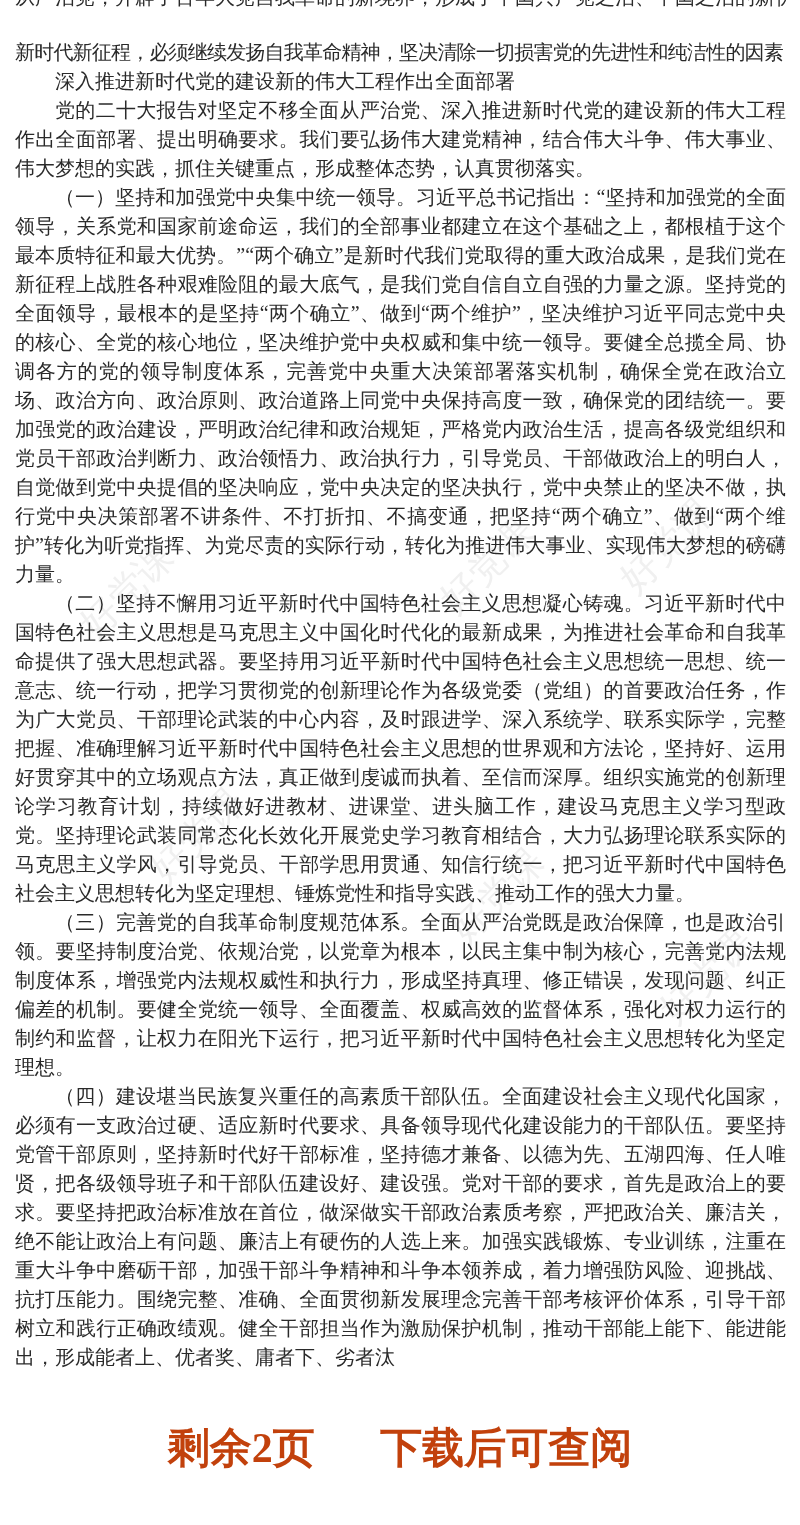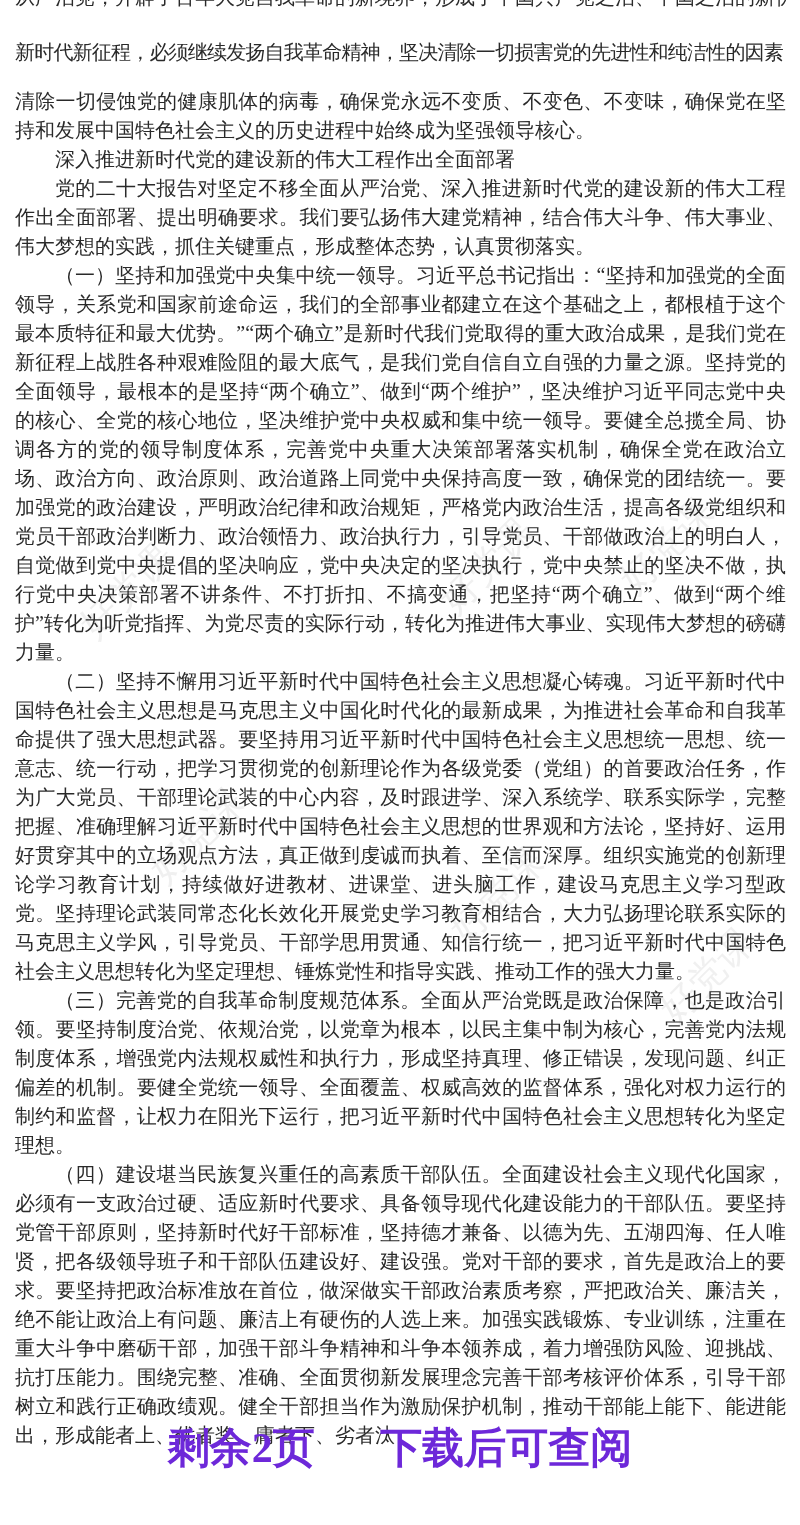--- a/index.html
+++ b/index.html
@@ -61,21 +61,21 @@
   }
   .preview-footer {
     position: absolute;
     z-index: 3;
     top: 1420px;
     left: 0;
     right: 0;
     text-align: center;
     font-size: 42px;
     font-weight: bold;
-    color: #6d28d9;
+    color: #c2410c;
     font-family: "Liberation Serif", "DejaVu Serif", serif;
     white-space: nowrap;
   }
   .preview-footer .hint {
     margin-left: 55px;
   }
   
   .wm-layer {
     position: absolute;
     z-index: 1;
@@ -106,21 +106,20 @@
   </div>
 
   <div class="content">
 
     <div class="clip-line">
       <span>从严治党，开辟了百年大党自我革命的新境界，形成了中国共产党之治、中国之治的新优势。迈上</span>
     </div>
 
     <div class="full-line">新时代新征程，必须继续发扬自我革命精神，坚决清除一切损害党的先进性和纯洁性的因素，</div>
 
-    <p class="cont-para">清除一切侵蚀党的健康肌体的病毒，确保党永远不变质、不变色、不变味，确保党在坚持和发展中国特色社会主义的历史进程中始终成为坚强领导核心。</p>
 
     <p class="heading">深入推进新时代党的建设新的伟大工程作出全面部署</p>
 
     <p class="para">党的二十大报告对坚定不移全面从严治党、深入推进新时代党的建设新的伟大工程作出全面部署、提出明确要求。我们要弘扬伟大建党精神，结合伟大斗争、伟大事业、伟大梦想的实践，抓住关键重点，形成整体态势，认真贯彻落实。</p>
 
     <p class="para">（一）坚持和加强党中央集中统一领导。习近平总书记指出：“坚持和加强党的全面领导，关系党和国家前途命运，我们的全部事业都建立在这个基础之上，都根植于这个最本质特征和最大优势。”“两个确立”是新时代我们党取得的重大政治成果，是我们党在新征程上战胜各种艰难险阻的最大底气，是我们党自信自立自强的力量之源。坚持党的全面领导，最根本的是坚持“两个确立”、做到“两个维护”，坚决维护习近平同志党中央的核心、全党的核心地位，坚决维护党中央权威和集中统一领导。要健全总揽全局、协调各方的党的领导制度体系，完善党中央重大决策部署落实机制，确保全党在政治立场、政治方向、政治原则、政治道路上同党中央保持高度一致，确保党的团结统一。要加强党的政治建设，严明政治纪律和政治规矩，严格党内政治生活，提高各级党组织和党员干部政治判断力、政治领悟力、政治执行力，引导党员、干部做政治上的明白人，自觉做到党中央提倡的坚决响应，党中央决定的坚决执行，党中央禁止的坚决不做，执行党中央决策部署不讲条件、不打折扣、不搞变通，把坚持“两个确立”、做到“两个维护”转化为听党指挥、为党尽责的实际行动，转化为推进伟大事业、实现伟大梦想的磅礴力量。</p>
 
     <p class="para">（二）坚持不懈用习近平新时代中国特色社会主义思想凝心铸魂。习近平新时代中国特色社会主义思想是马克思主义中国化时代化的最新成果，为推进社会革命和自我革命提供了强大思想武器。要坚持用习近平新时代中国特色社会主义思想统一思想、统一意志、统一行动，把学习贯彻党的创新理论作为各级党委（党组）的首要政治任务，作为广大党员、干部理论武装的中心内容，及时跟进学、深入系统学、联系实际学，完整把握、准确理解习近平新时代中国特色社会主义思想的世界观和方法论，坚持好、运用好贯穿其中的立场观点方法，真正做到虔诚而执着、至信而深厚。组织实施党的创新理论学习教育计划，持续做好进教材、进课堂、进头脑工作，建设马克思主义学习型政党。坚持理论武装同常态化长效化开展党史学习教育相结合，大力弘扬理论联系实际的马克思主义学风，引导党员、干部学思用贯通、知信行统一，把习近平新时代中国特色社会主义思想转化为坚定理想、锤炼党性和指导实践、推动工作的强大力量。</p>
 
     <p class="para">（三）完善党的自我革命制度规范体系。全面从严治党既是政治保障，也是政治引领。要坚持制度治党、依规治党，以党章为根本，以民主集中制为核心，完善党内法规制度体系，增强党内法规权威性和执行力，形成坚持真理、修正错误，发现问题、纠正偏差的机制。要健全党统一领导、全面覆盖、权威高效的监督体系，强化对权力运行的制约和监督，让权力在阳光下运行，把习近平新时代中国特色社会主义思想转化为坚定理想。</p>

